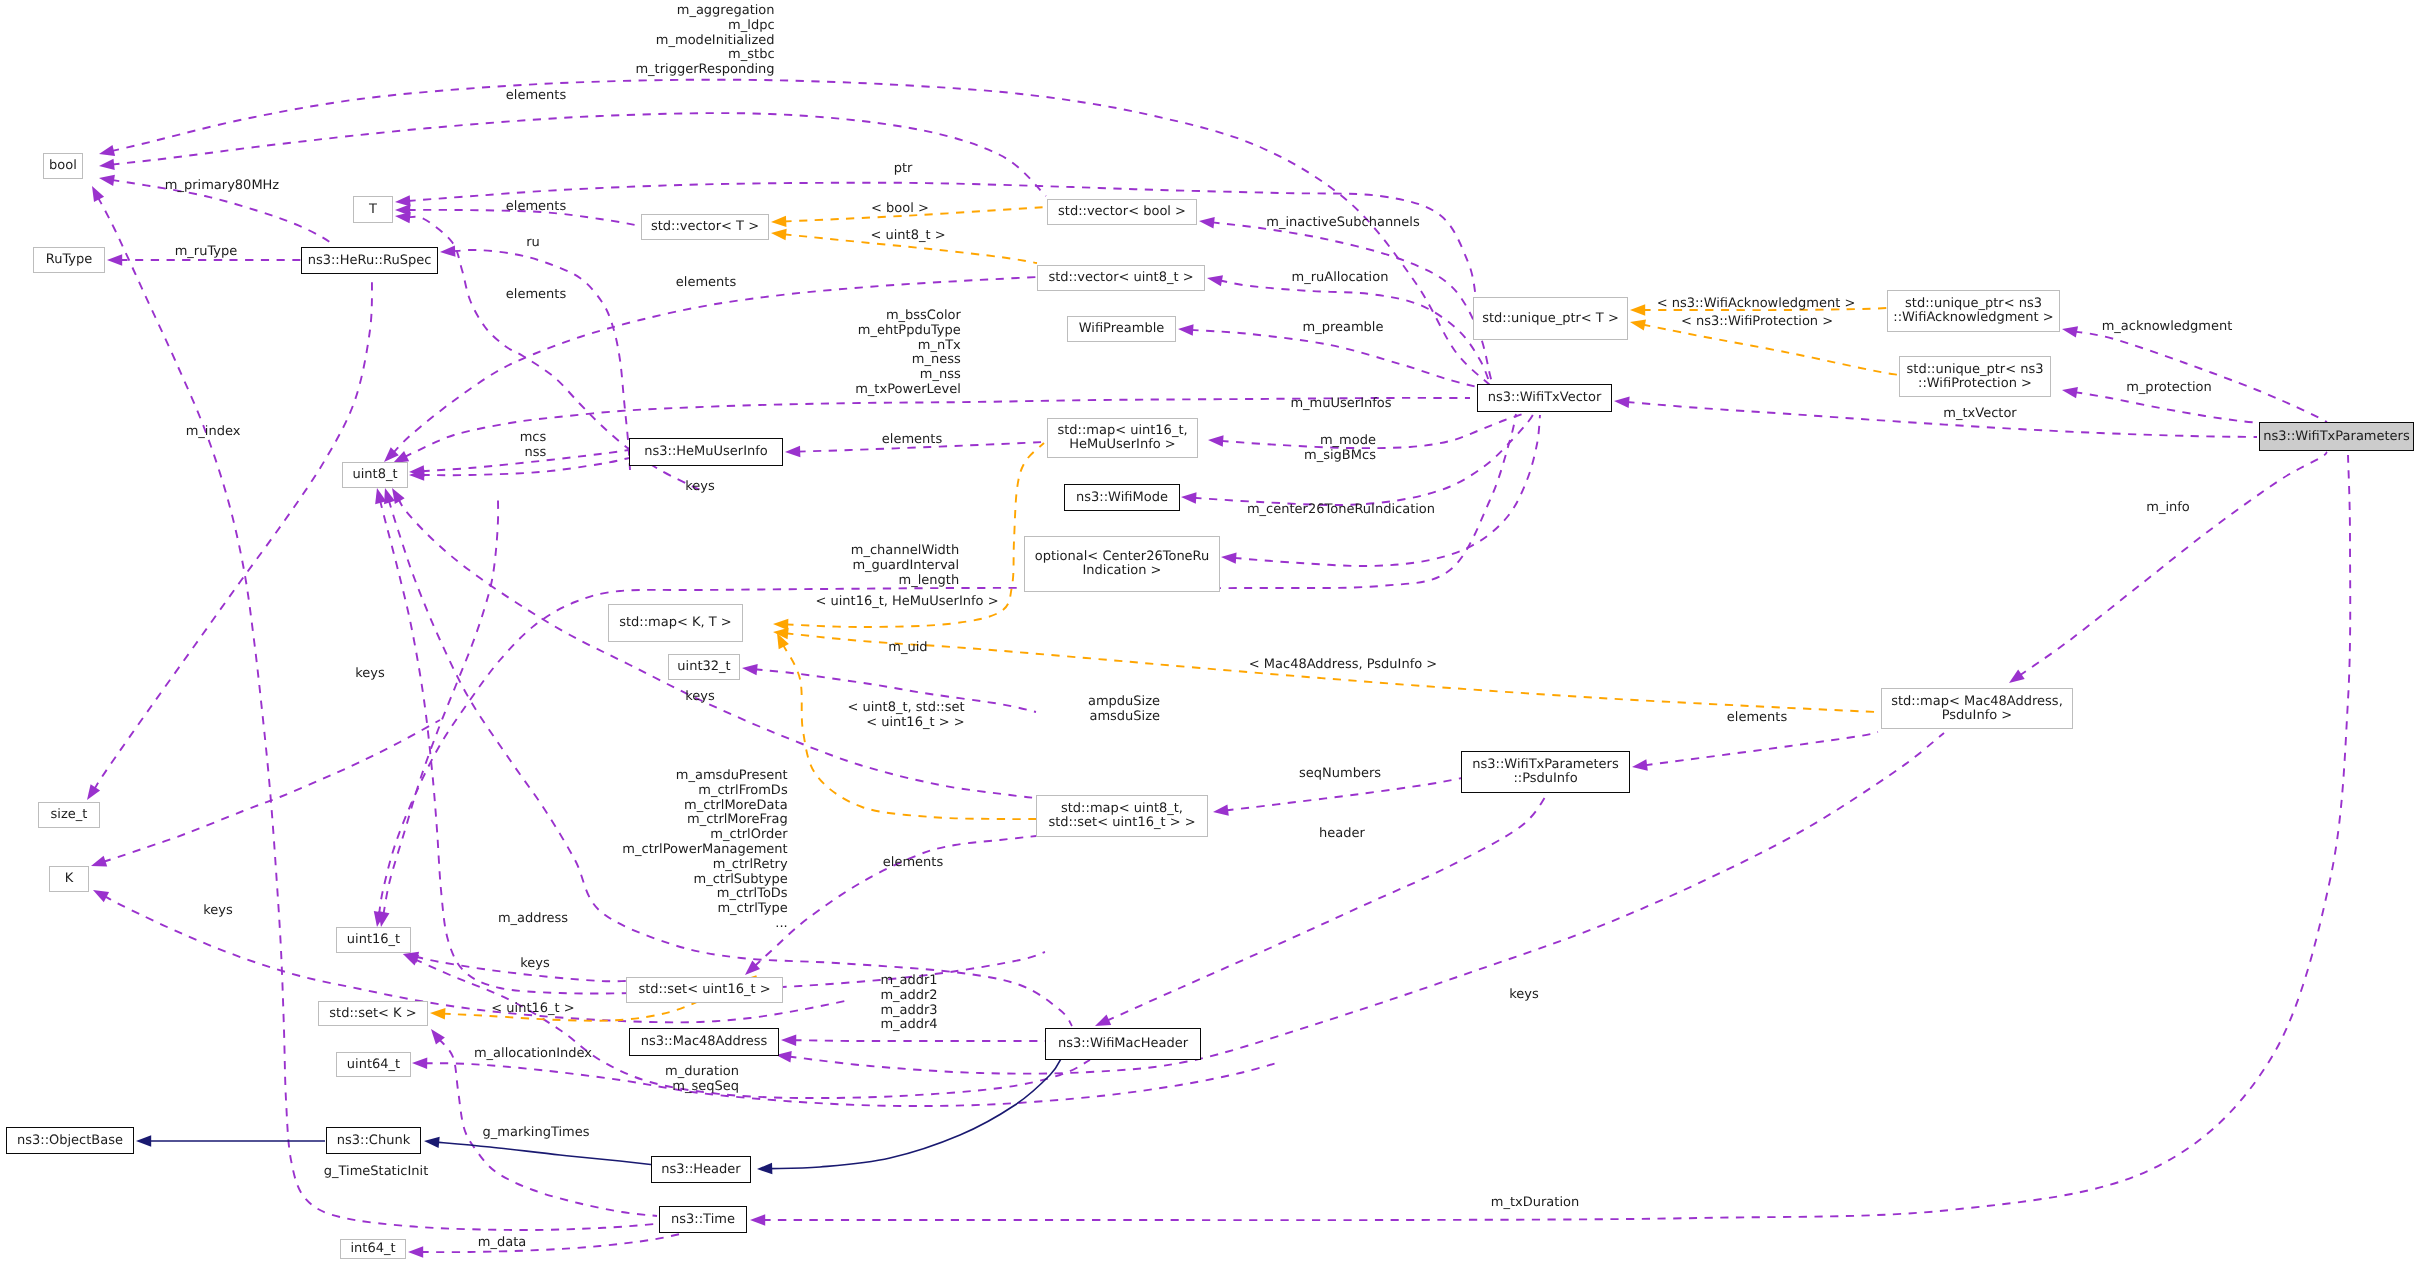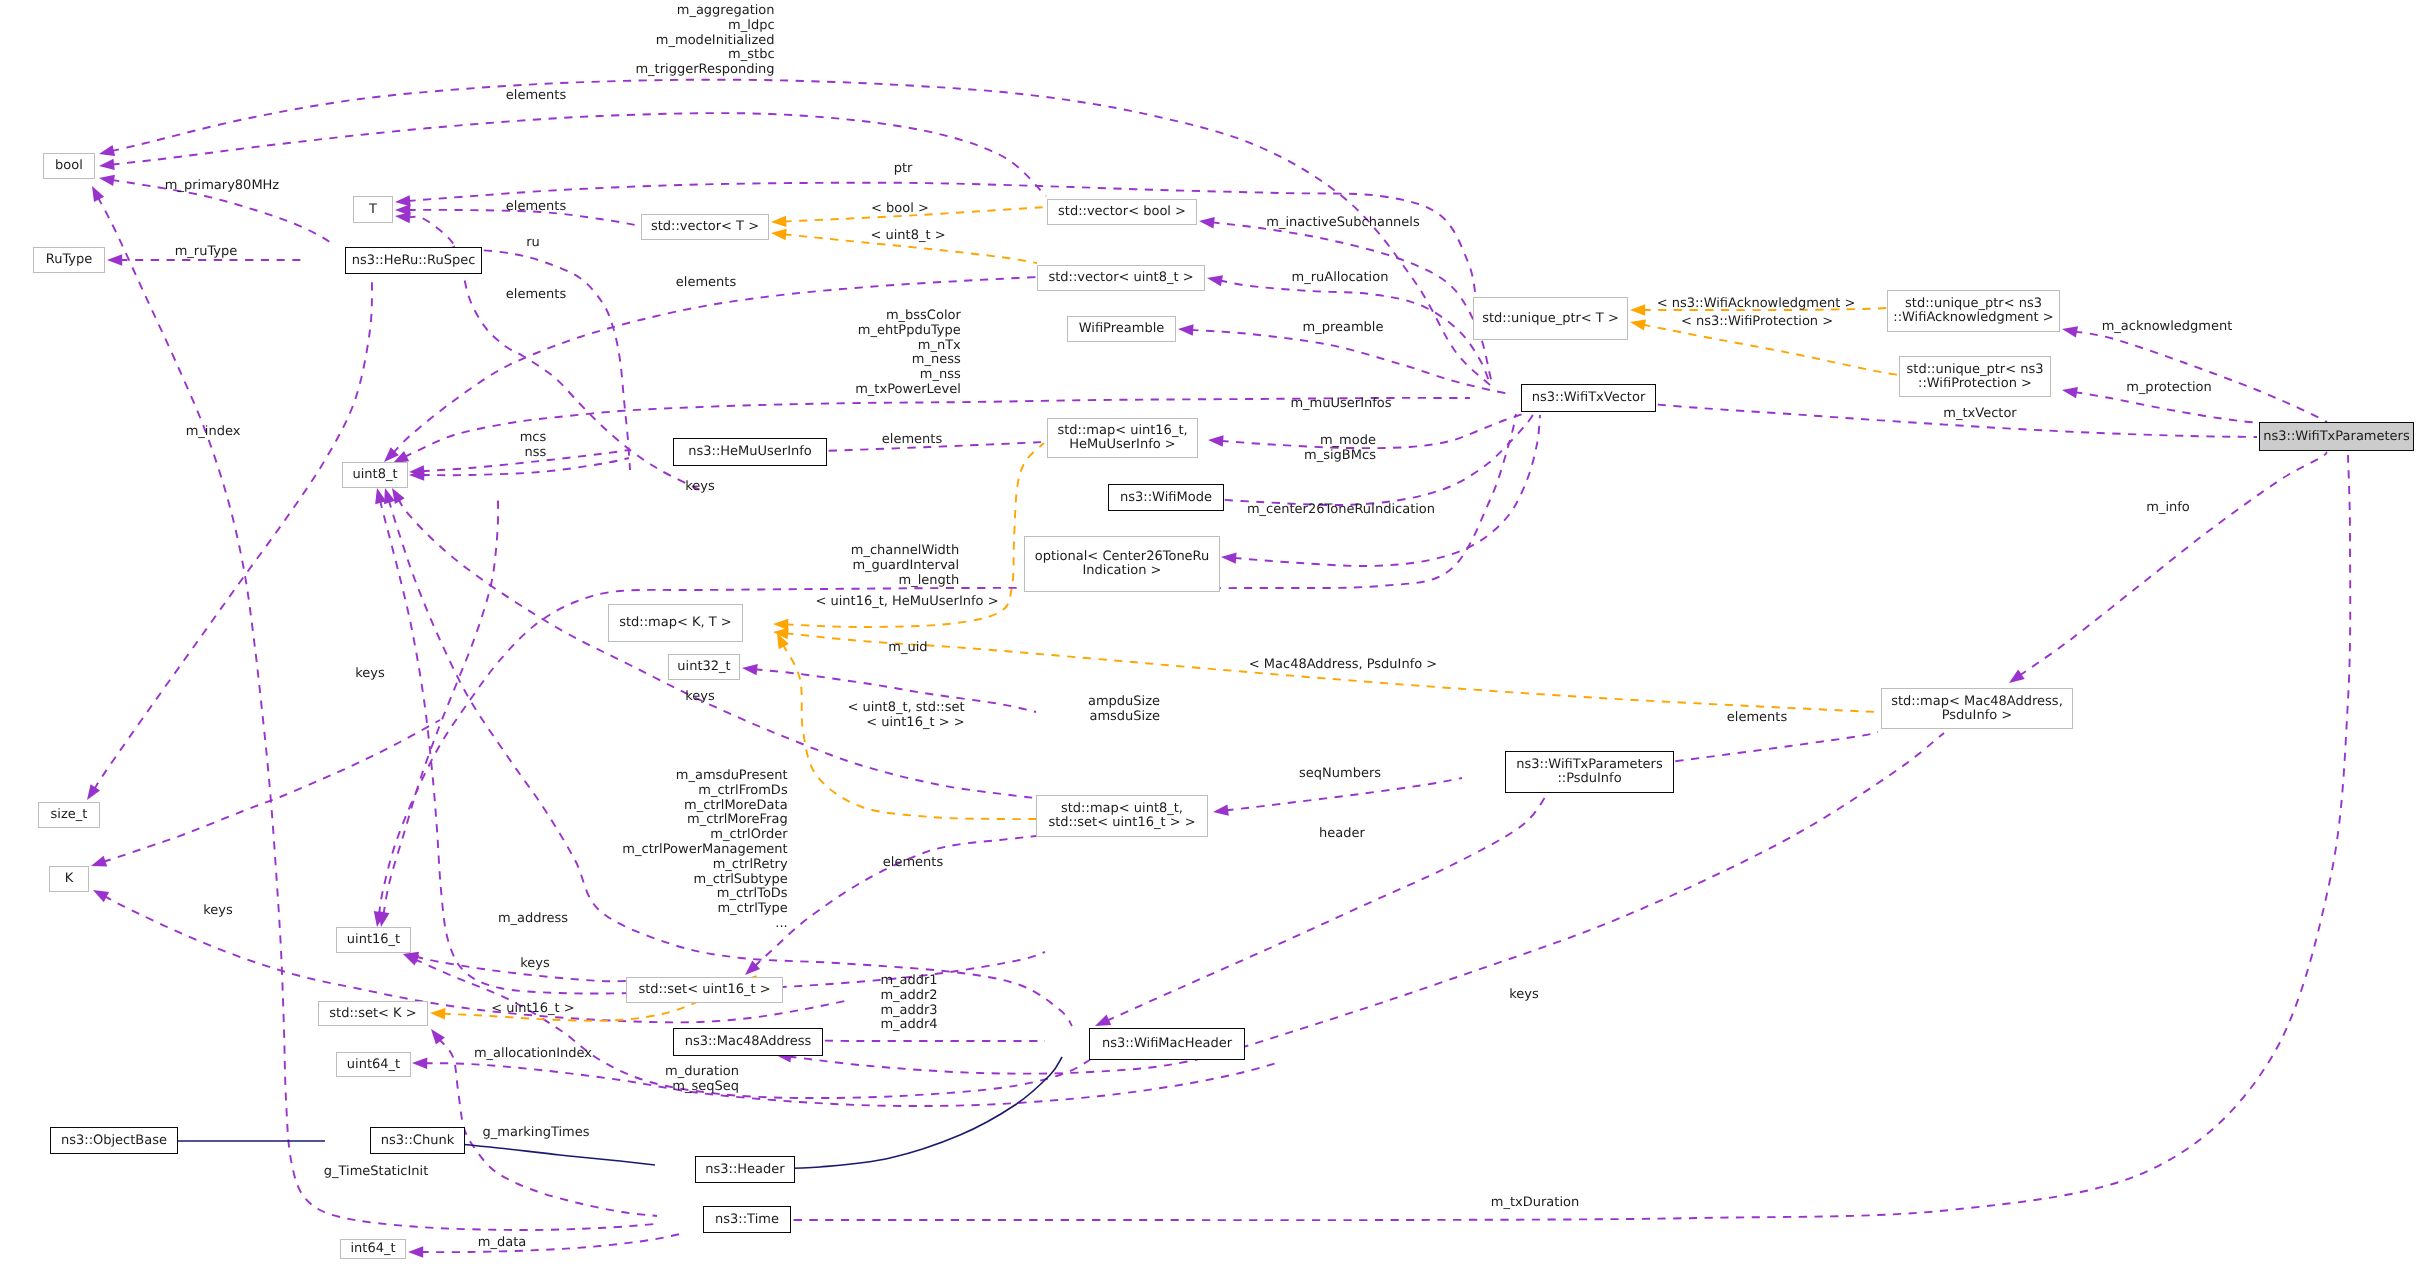--- a/index.html
+++ b/index.html
@@ -8,21 +8,21 @@
           font-family:"DejaVu Sans",sans-serif;font-size:13px;color:#1c1c1c;
           -webkit-font-smoothing:antialiased;text-rendering:geometricPrecision;}
   svg#edges{position:absolute;left:0;top:0;}
   svg#edges path.e{fill:none;stroke-width:1.9;stroke-dasharray:8.2,7.5;stroke-linecap:butt;}
   svg#edges path.solid{fill:none;stroke-width:1.6;stroke-dasharray:none;}
   svg#edges polygon.ah{stroke:none;}
   .node{position:absolute;box-sizing:border-box;display:flex;flex-direction:column;
         align-items:center;justify-content:center;text-align:center;white-space:pre;
         line-height:14px;background:#ffffff;}
   .node.plain{border:1px solid #bdbdbd;}
-  .node.bold{border:1.4px solid #0a0a0a;margin-left:44px;}
+  .node.bold{border:1.4px solid #0a0a0a;}
   .node.current{border:1.4px solid #0a0a0a;background:#cccccc;}
   .elabel{position:absolute;text-align:right;white-space:pre;line-height:14.8px;
           transform:translate(-50%,-50%);}
 </style>
 </head>
 <body>
 
 <div id="canvas">
 <svg id="edges" width="2433" height="1273">
 <path class="e" d="M111.2,151.1 C117.6,149.6 127.7,147.4 150.0,142.0 C172.3,136.6 210.0,126.2 245.0,119.0 C280.0,111.8 319.2,104.3 360.0,99.0 C400.8,93.7 446.7,90.0 490.0,87.0 C533.3,84.0 575.0,82.2 620.0,81.0 C665.0,79.8 713.3,79.3 760.0,80.0 C806.7,80.7 855.0,82.5 900.0,85.0 C945.0,87.5 988.3,90.0 1030.0,95.0 C1071.7,100.0 1111.7,106.3 1150.0,115.0 C1188.3,123.7 1226.7,132.3 1260.0,147.0 C1293.3,161.7 1324.2,180.5 1350.0,203.0 C1375.8,225.5 1397.5,257.3 1415.0,282.0 C1432.5,306.7 1442.5,333.8 1455.0,351.0 C1467.5,368.2 1484.2,379.3 1490.0,385.0" stroke="#9a32cd"></path>
@@ -131,21 +131,21 @@
 <polygon class="ah" points="0,0 -15.2,-5.7 -15.2,5.7" fill="#191970" transform="translate(136.0,1141.0) rotate(180.0)"></polygon>
 <path class="solid" d="M436.4,1142.1 C445.4,1142.9 469.4,1144.9 490.0,1147.0 C510.6,1149.1 538.3,1152.7 560.0,1155.0 C581.7,1157.3 604.2,1159.3 620.0,1161.0 C635.8,1162.7 649.2,1164.3 655.0,1165.0" stroke="#191970"></path>
 <polygon class="ah" points="0,0 -15.2,-5.7 -15.2,5.7" fill="#191970" transform="translate(424.0,1141.0) rotate(-174.8)"></polygon>
 <path class="solid" d="M769.5,1168.6 C777.9,1168.3 799.9,1168.8 820.0,1167.0 C840.1,1165.2 866.7,1163.3 890.0,1158.0 C913.3,1152.7 939.2,1143.8 960.0,1135.0 C980.8,1126.2 1000.0,1115.0 1015.0,1105.0 C1030.0,1095.0 1042.2,1083.0 1050.0,1075.0 C1057.8,1067.0 1060.0,1060.0 1062.0,1057.0" stroke="#191970"></path>
 <polygon class="ah" points="0,0 -15.2,-5.7 -15.2,5.7" fill="#191970" transform="translate(757.0,1169.0) rotate(178.2)"></polygon>
 <path class="e" d="M762.5,1220.0 C785.4,1220.0 843.8,1220.0 900.0,1220.0 C956.2,1220.0 1016.7,1220.0 1100.0,1220.0 C1183.3,1220.0 1300.0,1220.3 1400.0,1220.0 C1500.0,1219.7 1608.3,1219.7 1700.0,1218.0 C1791.7,1216.3 1875.0,1218.0 1950.0,1210.0 C2025.0,1202.0 2096.7,1195.0 2150.0,1170.0 C2203.3,1145.0 2240.0,1108.3 2270.0,1060.0 C2300.0,1011.7 2317.0,940.0 2330.0,880.0 C2343.0,820.0 2344.7,756.7 2348.0,700.0 C2351.3,643.3 2350.0,580.8 2350.0,540.0 C2350.0,499.2 2348.3,469.2 2348.0,455.0" stroke="#9a32cd"></path>
 <polygon class="ah" points="0,0 -15.2,-5.7 -15.2,5.7" fill="#9a32cd" transform="translate(750.0,1220.0) rotate(180.0)"></polygon>
 <path class="e" d="M420.5,1252.0 C428.8,1252.0 450.1,1252.3 470.0,1252.0 C489.9,1251.7 518.3,1251.0 540.0,1250.0 C561.7,1249.0 581.7,1247.7 600.0,1246.0 C618.3,1244.3 636.7,1242.0 650.0,1240.0 C663.3,1238.0 675.0,1235.0 680.0,1234.0" stroke="#9a32cd"></path>
 <polygon class="ah" points="0,0 -15.2,-5.7 -15.2,5.7" fill="#9a32cd" transform="translate(408.0,1252.0) rotate(180.0)"></polygon>
 </svg>
-<div class="node plain" style="left:43px;top:153px;width:52px;height:26px"><span>bool</span></div>
+<div class="node plain" style="left:43px;top:153px;width:40px;height:26px"><span>bool</span></div>
 <div class="node plain" style="left:33px;top:247px;width:72px;height:26px"><span>RuType</span></div>
 <div class="node plain" style="left:353px;top:196px;width:40px;height:27px"><span>T</span></div>
 <div class="node bold" style="left:301px;top:247px;width:137px;height:27px"><span>ns3::HeRu::RuSpec</span></div>
 <div class="node plain" style="left:641px;top:214px;width:128px;height:26px"><span>std::vector&lt; T &gt;</span></div>
 <div class="node plain" style="left:1047px;top:199px;width:150px;height:26px"><span>std::vector&lt; bool &gt;</span></div>
 <div class="node plain" style="left:1037px;top:265px;width:168px;height:26px"><span>std::vector&lt; uint8_t &gt;</span></div>
 <div class="node plain" style="left:1067px;top:316px;width:109px;height:26px"><span>WifiPreamble</span></div>
 <div class="node plain" style="left:1473px;top:297px;width:155px;height:43px"><span>std::unique_ptr&lt; T &gt;</span></div>
 <div class="node plain" style="left:1887px;top:290px;width:173px;height:42px"><span>std::unique_ptr&lt; ns3</span><span>::WifiAcknowledgment &gt;</span></div>
 <div class="node plain" style="left:1899px;top:356px;width:152px;height:41px"><span>std::unique_ptr&lt; ns3</span><span>::WifiProtection &gt;</span></div>

